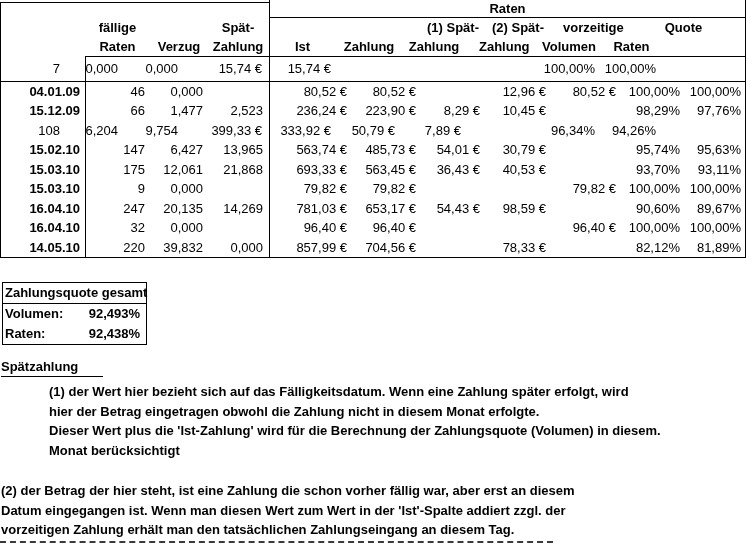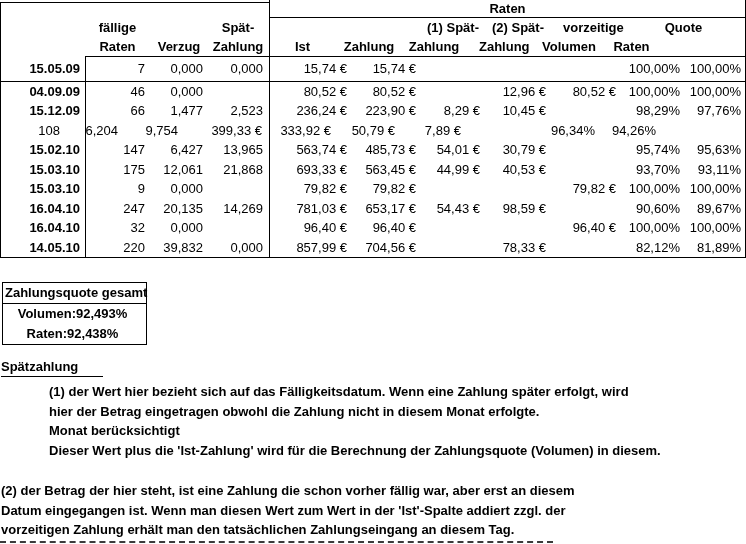--- a/index.html
+++ b/index.html
@@ -21,21 +21,21 @@
   .group-raten{position:absolute;left:269px;top:1px;width:477px;height:16px;
                line-height:16px;text-align:center;font-weight:bold;}
   .hrow2{top:18px;height:19px;line-height:19px;}
   .hrow3{top:37px;height:20px;line-height:20px;}
   .tbody{position:absolute;left:0;top:57px;width:746px;}
   .trow{display:flex;height:19.55px;line-height:19.55px;white-space:nowrap;}
   .trow.first{height:24.5px;line-height:24.5px;}
   .summary{position:absolute;left:2px;top:282px;width:145px;border:1px solid #000;
            font-weight:bold;box-sizing:border-box;}
   .summary-title{height:20px;line-height:20px;border-bottom:1px solid #000;padding-left:2px;white-space:nowrap;text-align:right;}
-  .summary-row{height:20px;line-height:20px;display:flex;justify-content:center;
+  .summary-row{height:20px;line-height:20px;display:flex;justify-content:space-between;
                padding:0 6px 0 2px;}
   .notes-title{position:absolute;left:1px;top:359px;font-weight:bold;white-space:nowrap;}
   .note-underline{position:absolute;left:1px;top:376px;width:102px;height:1px;background:#000;}
   .para{position:absolute;left:1px;font-weight:bold;white-space:nowrap;}
   .para div{height:19.7px;line-height:19.7px;}
   .p1{top:382px;margin-left:48px;}
   .p2{top:481px;}
   .pagebreak{position:absolute;left:0;top:541px;width:553px;height:0;
              border-top:2px dashed #3a3a3a;}
 </style>
@@ -77,34 +77,33 @@
     <div class="cell c5 ctr b">Ist</div>
     <div class="cell c6 ctr b">Zahlung</div>
     <div class="cell c7 ctr b">Zahlung</div>
     <div class="cell c8 pl12 b">Zahlung</div>
     <div class="cell c9 ctr b">Volumen</div>
     <div class="cell c10 ctr b">Raten</div>
   </div>
 
   <div class="tbody">
       <div class="trow first">
-        <div class="cell c0 date">15.05.09</div>
         <div class="cell c1 num">7</div>
         <div class="cell c2 num">0,000</div>
         <div class="cell c3 num">0,000</div>
         <div class="cell c4 num">15,74 €</div>
         <div class="cell c5 num">15,74 €</div>
         <div class="cell c6 num"></div>
         <div class="cell c7 num"></div>
         <div class="cell c8 num"></div>
         <div class="cell c9 num">100,00%</div>
         <div class="cell c10 num">100,00%</div>
       </div>
       <div class="trow">
-        <div class="cell c0 date">04.09.09</div>
+        <div class="cell c0 date">04.01.09</div>
         <div class="cell c1 num">46</div>
         <div class="cell c2 num">0,000</div>
         <div class="cell c3 num"></div>
         <div class="cell c4 num">80,52 €</div>
         <div class="cell c5 num">80,52 €</div>
         <div class="cell c6 num"></div>
         <div class="cell c7 num">12,96 €</div>
         <div class="cell c8 num">80,52 €</div>
         <div class="cell c9 num">100,00%</div>
         <div class="cell c10 num">100,00%</div>
@@ -147,21 +146,21 @@
         <div class="cell c9 num">95,74%</div>
         <div class="cell c10 num">95,63%</div>
       </div>
       <div class="trow">
         <div class="cell c0 date">15.03.10</div>
         <div class="cell c1 num">175</div>
         <div class="cell c2 num">12,061</div>
         <div class="cell c3 num">21,868</div>
         <div class="cell c4 num">693,33 €</div>
         <div class="cell c5 num">563,45 €</div>
-        <div class="cell c6 num">44,99 €</div>
+        <div class="cell c6 num">36,43 €</div>
         <div class="cell c7 num">40,53 €</div>
         <div class="cell c8 num"></div>
         <div class="cell c9 num">93,70%</div>
         <div class="cell c10 num">93,11%</div>
       </div>
       <div class="trow">
         <div class="cell c0 date">15.03.10</div>
         <div class="cell c1 num">9</div>
         <div class="cell c2 num">0,000</div>
         <div class="cell c3 num"></div>
@@ -226,22 +225,22 @@
     <span>92,438%</span>
   </div>
 </div>
 
 <div class="notes-title">Spätzahlung</div>
 <div class="note-underline"></div>
 
 <div class="para p1">
   <div>(1) der Wert hier bezieht sich auf das Fälligkeitsdatum. Wenn eine Zahlung später erfolgt, wird</div>
   <div>hier der Betrag eingetragen obwohl die Zahlung nicht in diesem Monat erfolgte.</div>
+  <div>Dieser Wert plus die 'Ist-Zahlung' wird für die Berechnung der Zahlungsquote (Volumen) in diesem.</div>
   <div>Monat berücksichtigt</div>
-  <div>Dieser Wert plus die 'Ist-Zahlung' wird für die Berechnung der Zahlungsquote (Volumen) in diesem.</div>
 </div>
 
 <div class="para p2">
   <div>(2) der Betrag der hier steht, ist eine Zahlung die schon vorher fällig war, aber erst an diesem</div>
   <div>Datum eingegangen ist. Wenn man diesen Wert zum Wert in der 'Ist'-Spalte addiert zzgl. der</div>
   <div>vorzeitigen Zahlung erhält man den tatsächlichen Zahlungseingang an diesem Tag.</div>
 </div>
 
 <div class="pagebreak"></div>
 

